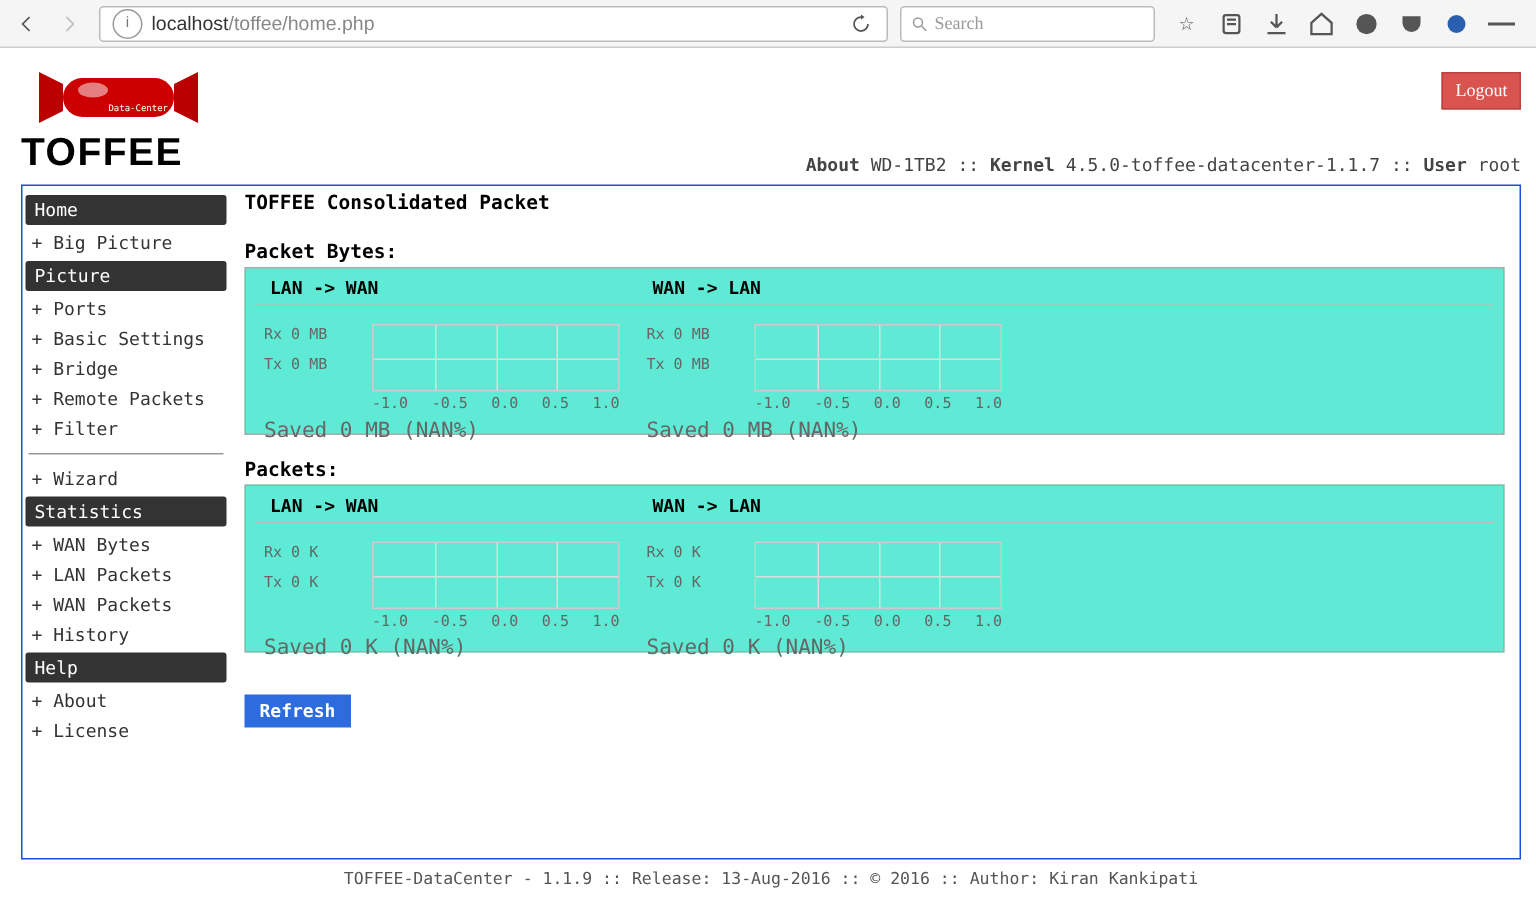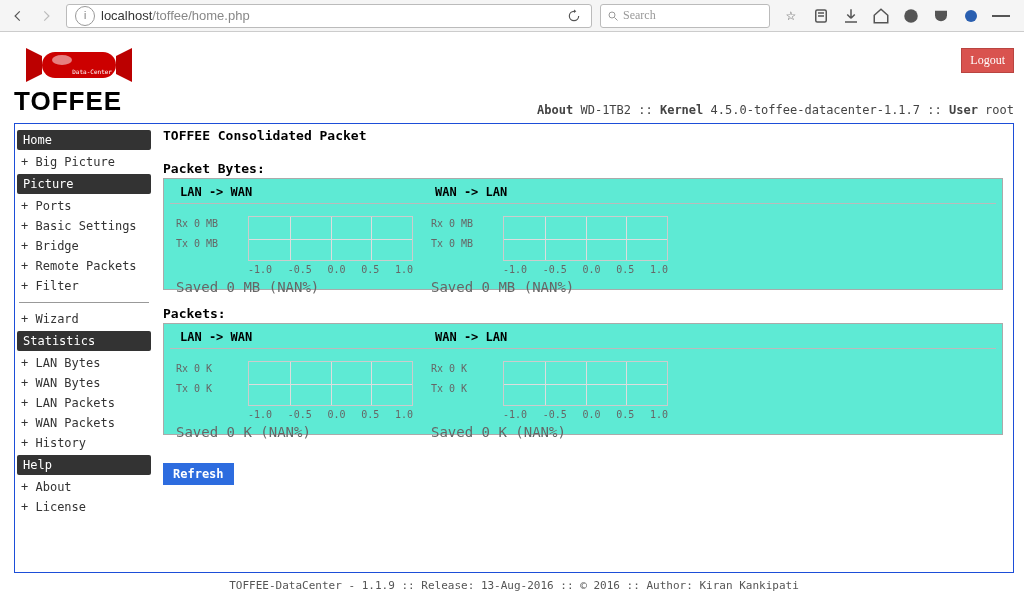--- a/index.html
+++ b/index.html
@@ -162,21 +162,20 @@
       <div class="side-item">Big Picture</div>
       <div class="side-head">Picture</div>
       <div class="side-item">Ports</div>
       <div class="side-item">Basic Settings</div>
       <div class="side-item">Bridge</div>
       <div class="side-item">Remote Packets</div>
       <div class="side-item">Filter</div>
       <div class="side-sep"></div>
       <div class="side-item">Wizard</div>
       <div class="side-head">Statistics</div>
-      <div class="side-item">LAN Bytes</div>
       <div class="side-item">WAN Bytes</div>
       <div class="side-item">LAN Packets</div>
       <div class="side-item">WAN Packets</div>
       <div class="side-item">History</div>
       <div class="side-head">Help</div>
       <div class="side-item">About</div>
       <div class="side-item">License</div>
     </div>
 
     <div class="content">

